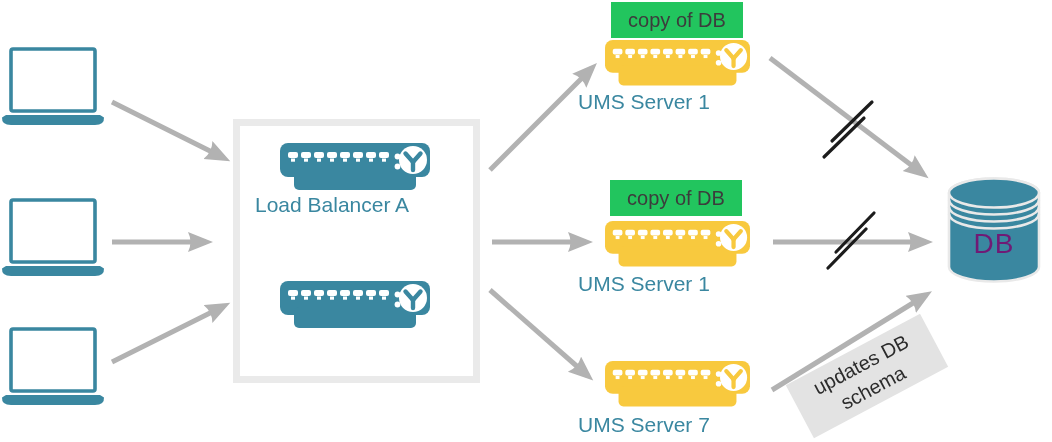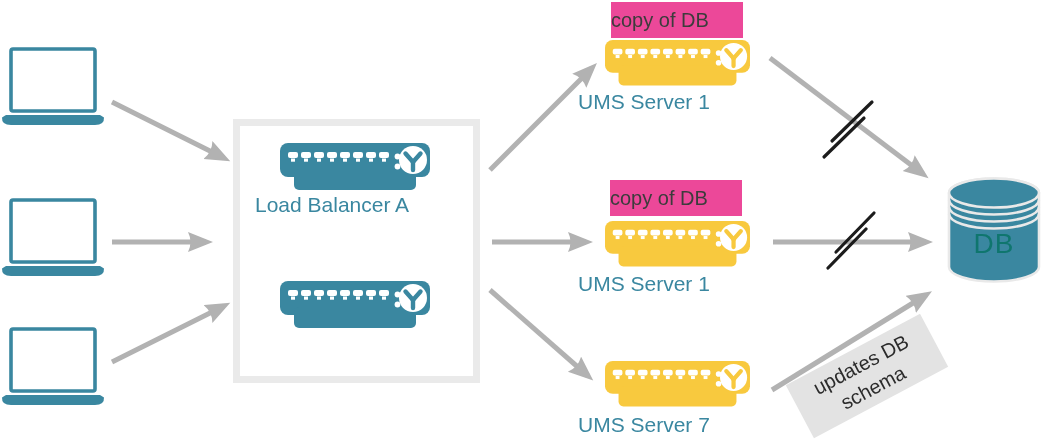--- a/index.html
+++ b/index.html
@@ -19,33 +19,33 @@
   .server-yellow{color:#F8C93E;}
   
   .lb-box{
     left:233px;top:119px;width:247px;height:264px;
     border:7px solid #EAEAEA;background:#fff;
   }
   .node-label{
     color:#3A87A0;font-size:21px;line-height:24px;white-space:nowrap;
   }
   .badge{
-    background:#ec4899;color:#3C3C3C;font-size:20px;line-height:36px;
-    white-space:nowrap;
+    background:#22c55e;color:#3C3C3C;font-size:20px;line-height:36px;
+    text-align:center;white-space:nowrap;
   }
   .schema-note{
     left:791px;top:346px;width:152px;height:60px;
     background:#E3E3E3;color:#2B2B2B;font-size:20px;line-height:26px;
     text-align:center;transform:rotate(-28deg);transform-origin:center;
     display:flex;flex-direction:column;justify-content:center;
   }
   .db-wrap{left:946px;top:176px;width:96px;height:108px;color:#3A87A0;}
   .db-label{
     left:946px;top:228px;width:96px;text-align:center;
-    color:#0f766e;font-size:28px;font-weight:400;letter-spacing:1px;
+    color:#701a75;font-size:28px;font-weight:400;letter-spacing:1px;
   }
 </style>
 </head>
 <body>
 
 <div class="stage">
 
   <svg width="0" height="0" style="position:absolute" aria-hidden="true">
     <defs>
       <symbol id="icon-laptop" viewBox="0 0 104 78">

